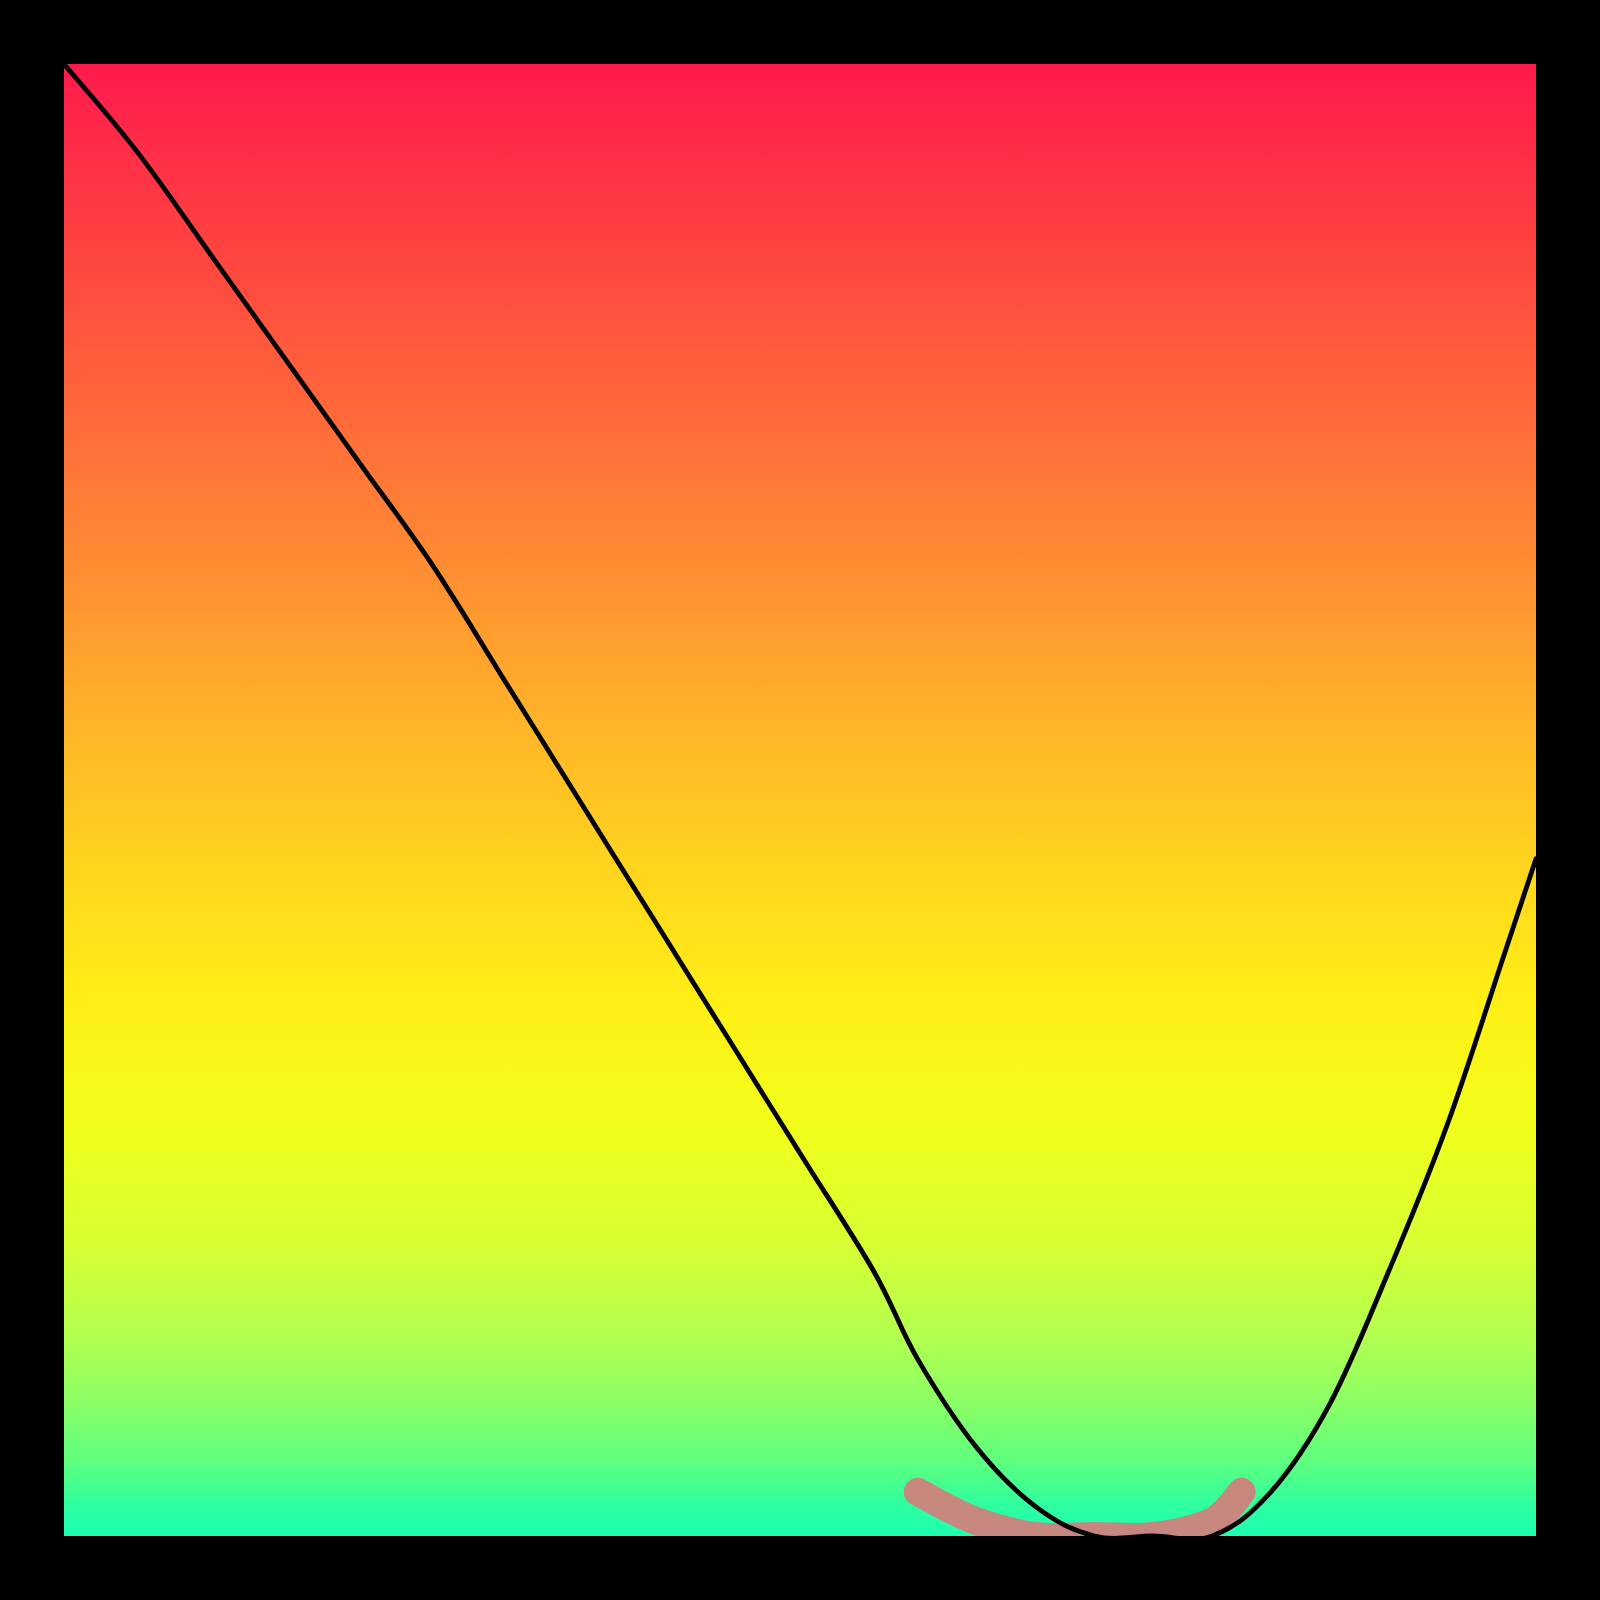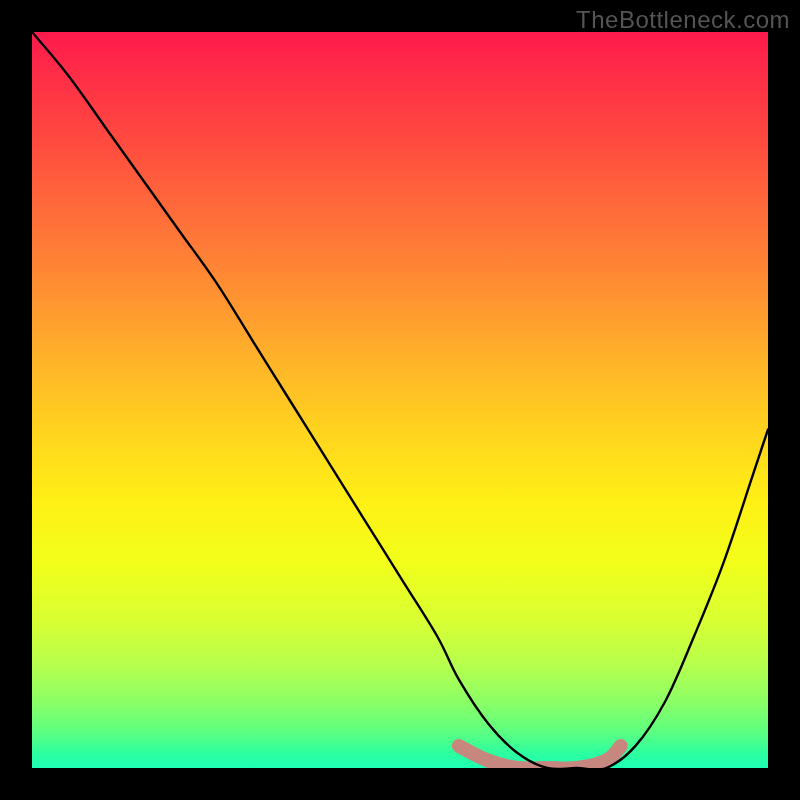--- a/index.html
+++ b/index.html
@@ -77,21 +77,20 @@
     stroke-linecap: round;
     stroke-linejoin: round;
     opacity: 0.9;
   }
 </style>
 </head>
 <body>
 
 <div class="frame">
 
-  <div class="watermark">TheBottleneck.com</div>
 
   <div class="plot-area">
     <div class="gradient-bg"></div>
 
     <svg class="curve-svg" viewBox="0 0 736 736" preserveAspectRatio="none">
       <path class="band-path" d="M 426.9 713.9 C 432.2 716.6, 445.7 724.7, 456.3 728.6 C 466.9 732.6, 475.2 734.7, 485.8 736.0 C 496.4 737.3, 504.6 736.0, 515.2 736.0 C 525.8 736.0, 534.0 737.3, 544.6 736.0 C 555.2 734.7, 566.1 732.6, 574.1 728.6 C 582.0 724.7, 586.2 716.6, 588.8 713.9"></path>
       <path class="curve-path" d="M 0.0 0.0 C 6.6 7.9, 23.6 26.9, 36.8 44.2 C 50.0 61.4, 60.4 77.1, 73.6 95.7 C 86.8 114.2, 97.2 128.7, 110.4 147.2 C 123.6 165.7, 134.0 180.2, 147.2 198.7 C 160.4 217.3, 170.8 230.4, 184.0 250.2 C 197.2 270.1, 207.6 287.9, 220.8 309.1 C 234.0 330.3, 244.4 346.8, 257.6 368.0 C 270.8 389.2, 281.2 405.7, 294.4 426.9 C 307.6 448.1, 318.0 464.6, 331.2 485.8 C 344.4 507.0, 354.8 523.4, 368.0 544.6 C 381.2 565.8, 394.2 585.0, 404.8 603.5 C 415.4 622.1, 417.6 631.8, 426.9 647.7 C 436.2 663.6, 445.7 678.6, 456.3 691.8 C 466.9 705.1, 475.2 713.3, 485.8 721.3 C 496.4 729.2, 504.6 733.4, 515.2 736.0 C 525.8 738.6, 534.0 736.0, 544.6 736.0 C 555.2 736.0, 563.5 740.0, 574.1 736.0 C 584.7 732.0, 592.9 725.8, 603.5 713.9 C 614.1 702.0, 622.4 689.6, 633.0 669.8 C 643.6 649.9, 651.8 628.7, 662.4 603.5 C 673.0 578.3, 681.2 559.1, 691.8 529.9 C 702.4 500.8, 713.3 465.4, 721.3 441.6 C 729.2 417.8, 733.4 405.4, 736.0 397.4"></path>
     </svg>
   </div>
 

